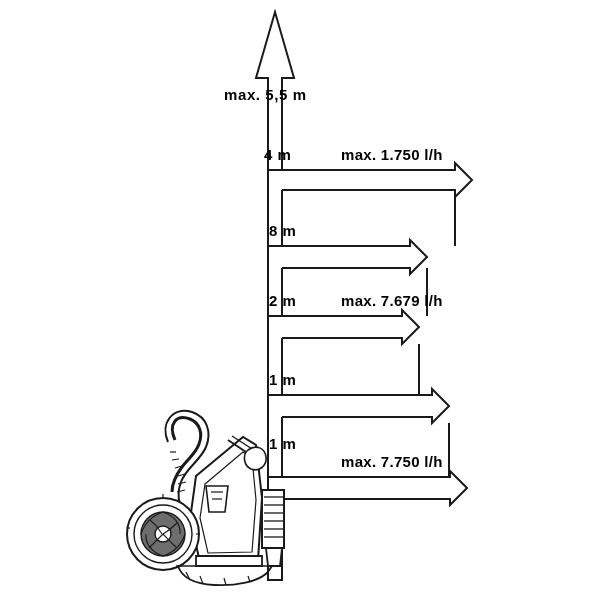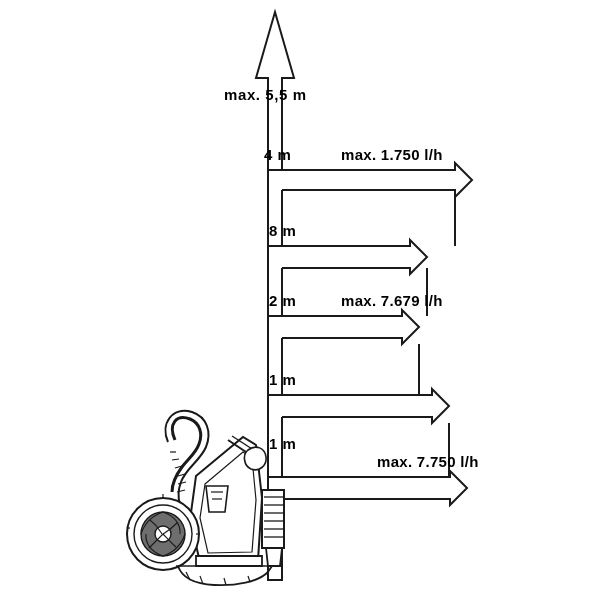--- a/index.html
+++ b/index.html
@@ -177,15 +177,15 @@
   <div class="lbl lbl-flow" style="left:341px; top:147px;">max. 1.750 l/h</div>
 
   <div class="lbl lbl-height" style="left:269px; top:223px;">8 m</div>
 
   <div class="lbl lbl-height" style="left:269px; top:293px;">2 m</div>
   <div class="lbl lbl-flow" style="left:341px; top:293px;">max. 7.679 l/h</div>
 
   <div class="lbl lbl-height" style="left:269px; top:372px;">1 m</div>
 
   <div class="lbl lbl-height" style="left:269px; top:436px;">1 m</div>
-  <div class="lbl lbl-flow" style="left:341px; top:454px;margin-left:36px;">max. 7.750 l/h</div>
+  <div class="lbl lbl-flow" style="left:341px; top:454px;">max. 7.750 l/h</div>
 
 </div>
 
 </body></html>

